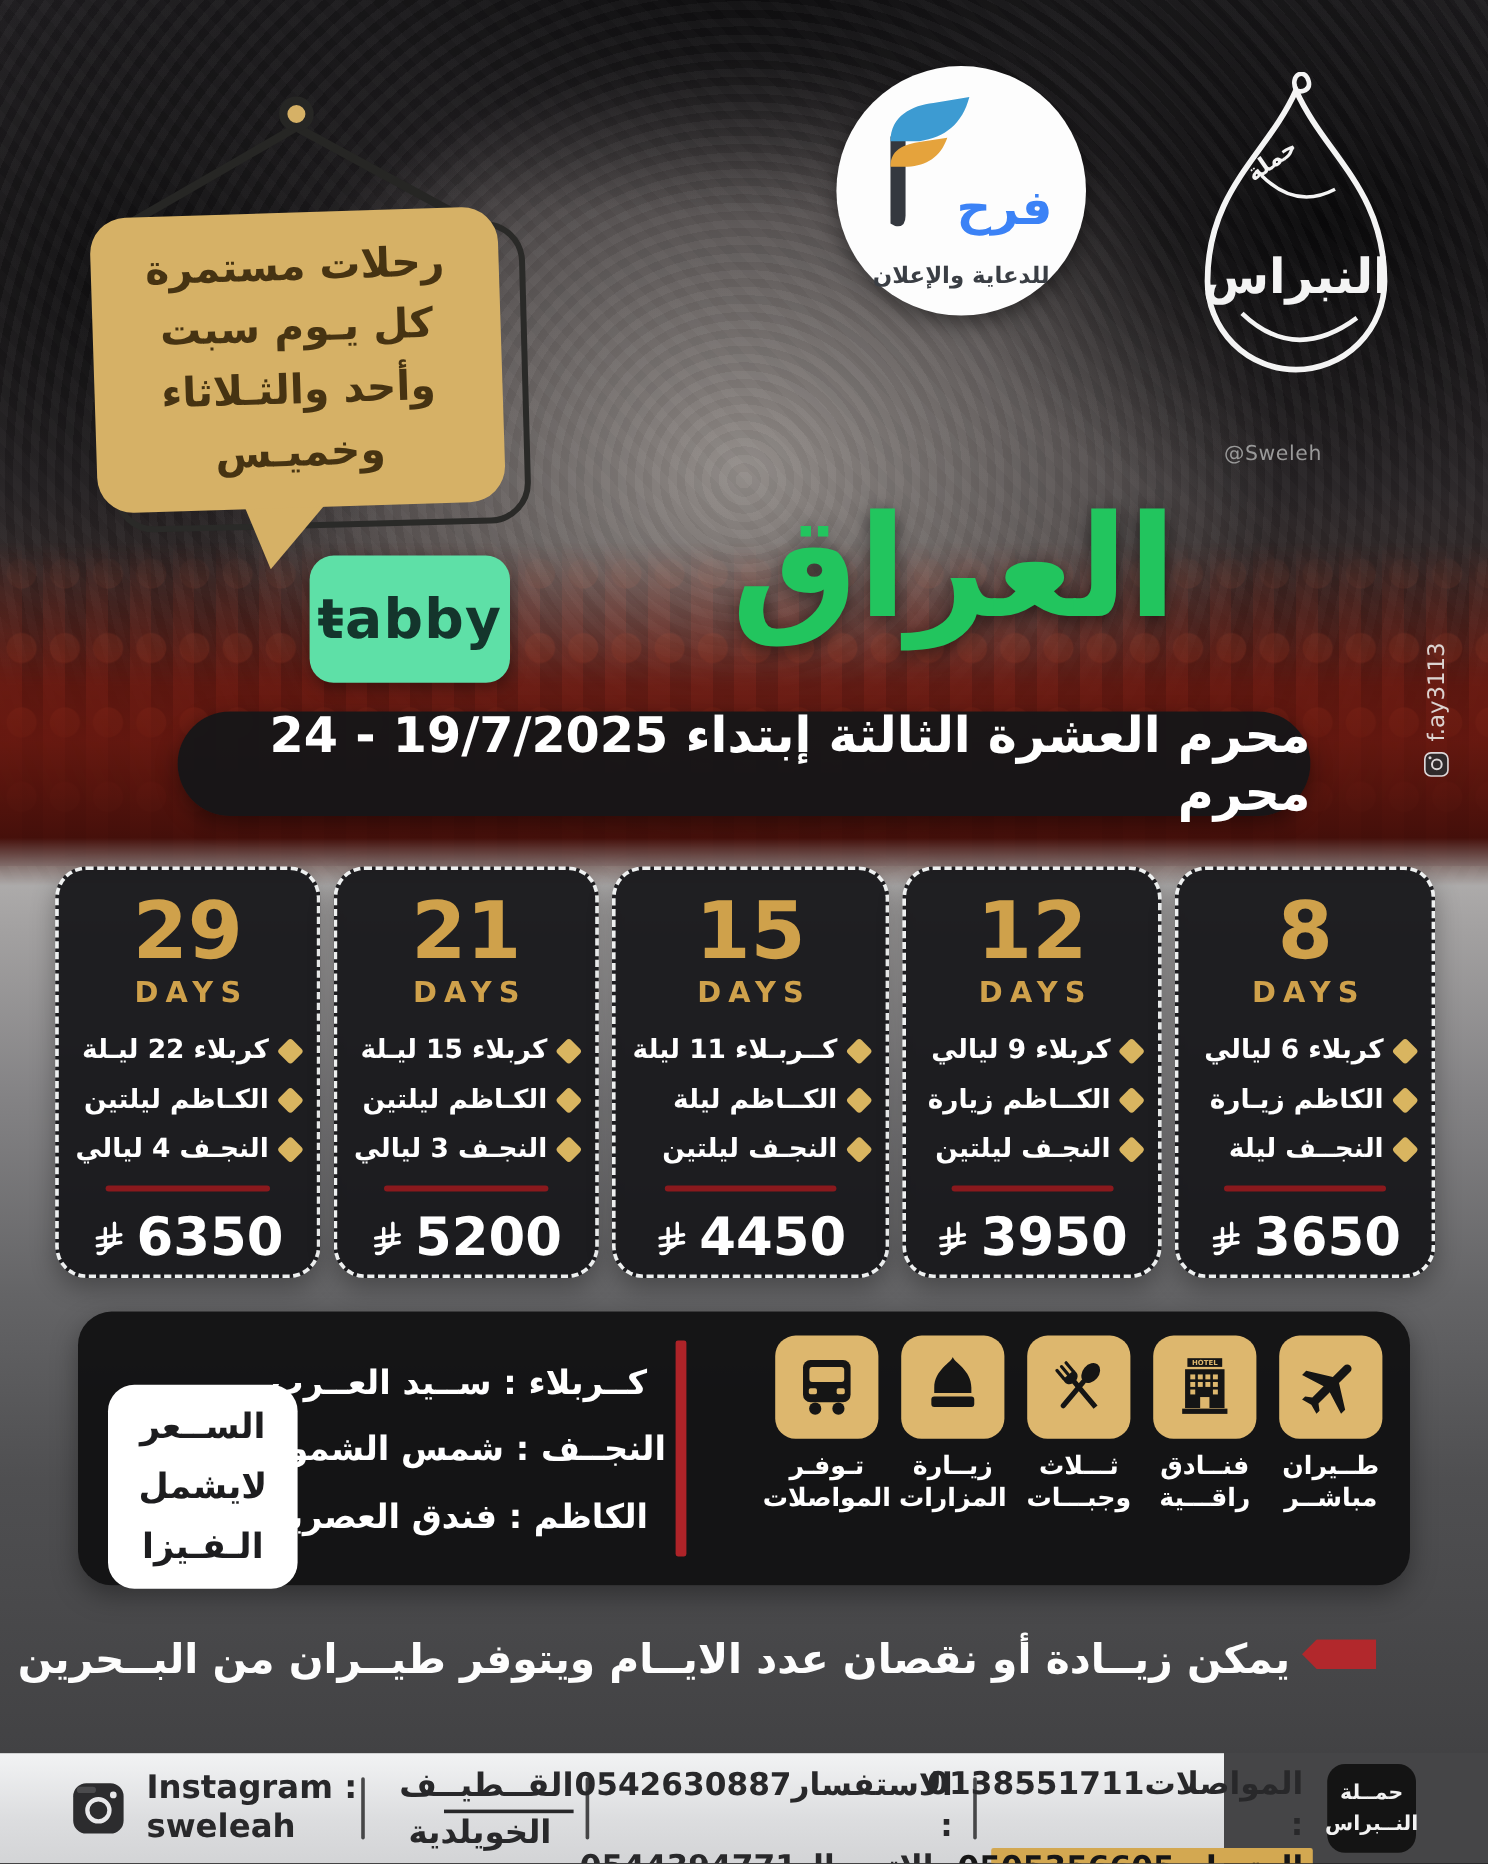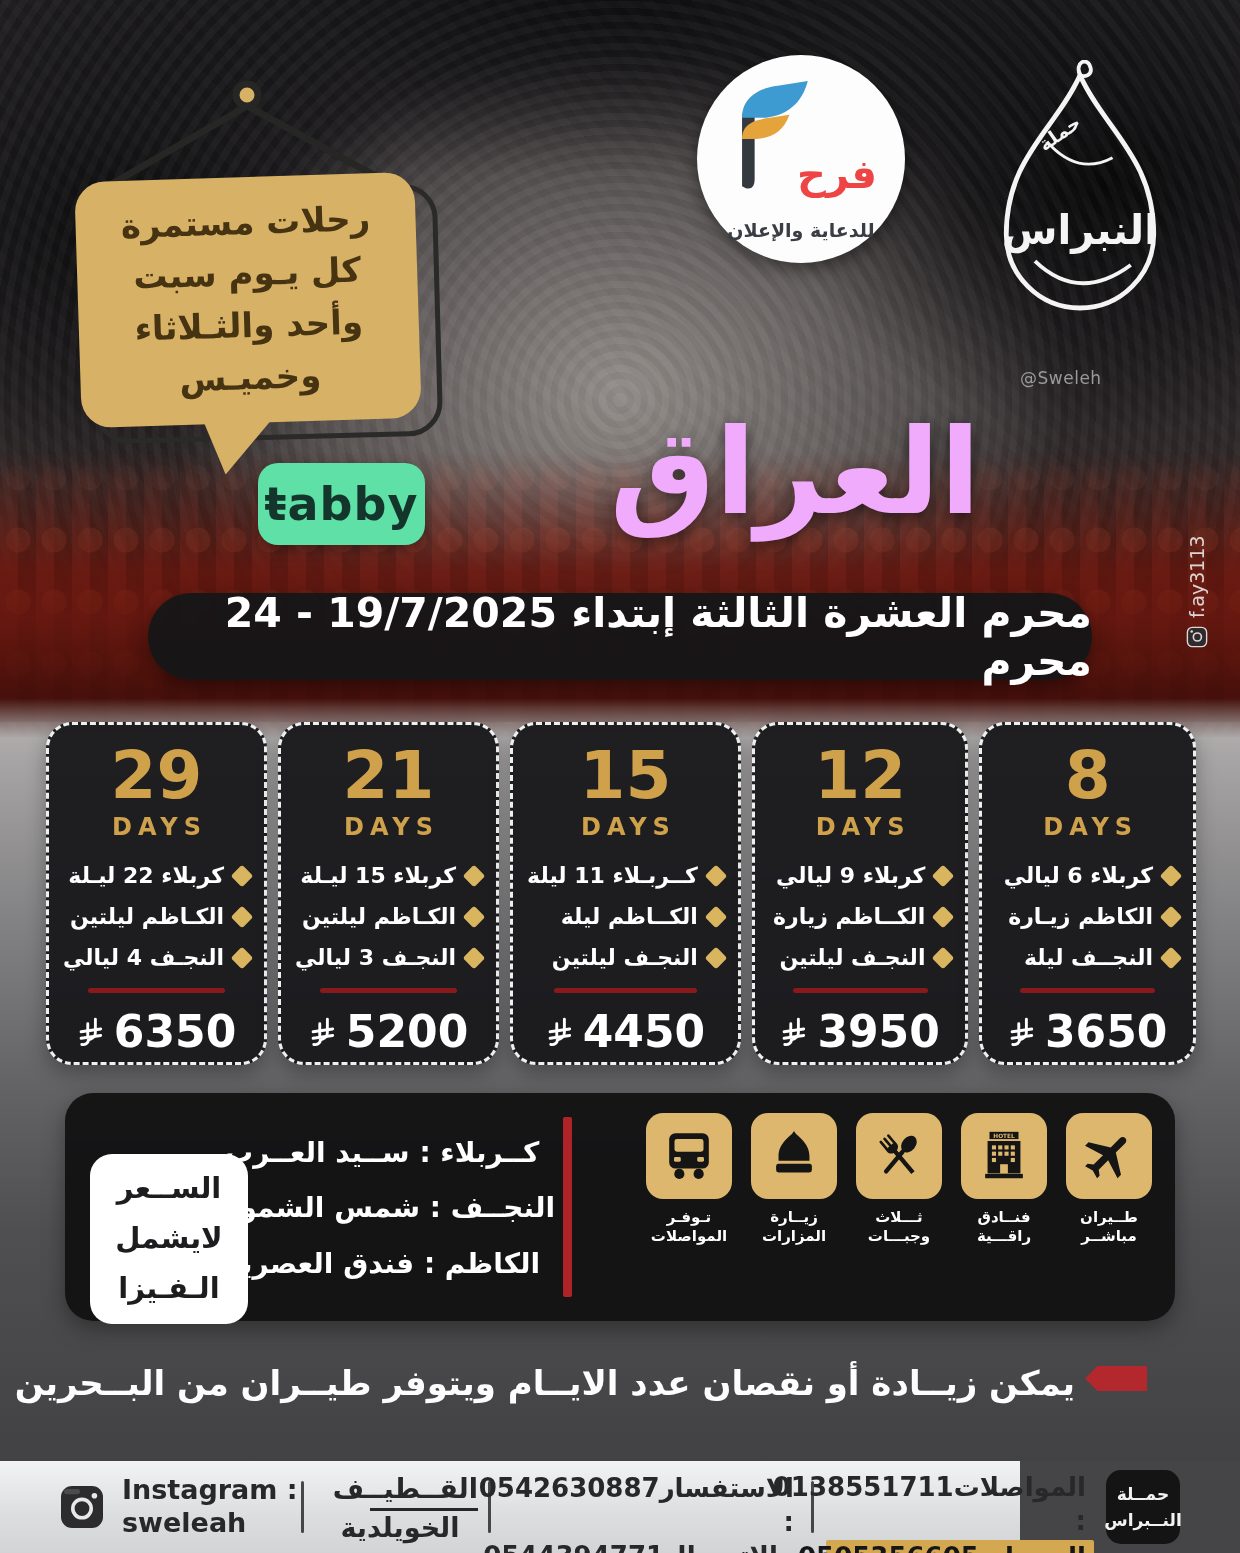--- a/index.html
+++ b/index.html
@@ -33,40 +33,40 @@
   .bubble-outline{position:absolute;left:92px;top:188px;width:338px;height:242px;
     border:5px solid #2a2a28;border-radius:34px;transform:rotate(-1.5deg);}
   .bubble{position:absolute;left:78px;top:177px;width:340px;height:246px;background:#d6b166;
     border-radius:30px;transform:rotate(-1.8deg);display:flex;align-items:center;justify-content:center;}
   .bubble-tail{position:absolute;left:188px;top:408px;width:96px;height:66px;background:#d6b166;
     clip-path:polygon(12% 0,100% 0,38% 100%);transform:rotate(-2deg);}
   .bubble-text{direction:rtl;text-align:center;color:#463312;font-weight:bold;
     font-size:34px;line-height:1.52;}
 
   
-  .tabby{position:absolute;left:258px;top:463px;width:167px;height:82px;background:#5ee0a7;
+  .tabby{position:absolute;left:258px;top:463px;width:167px;height:106px;background:#5ee0a7;
     border-radius:20px;display:flex;align-items:center;justify-content:center;
     box-shadow:0 4px 12px rgba(0,0,0,.35);}
   .tabby span{color:#14352c;font-weight:bold;font-size:46px;letter-spacing:1px;}
 
   .farah{position:absolute;left:697px;top:55px;width:208px;height:208px;border-radius:50%;
     background:#fdfdfd;box-shadow:0 6px 18px rgba(0,0,0,.45);}
   .farah svg{position:absolute;left:32px;top:24px;}
-  .farah .fname{position:absolute;right:28px;top:96px;color:#ef4444;font-weight:bold;font-size:40px;direction:rtl;}
+  .farah .fname{position:absolute;right:28px;top:96px;color:#3b82f6;font-weight:bold;font-size:40px;direction:rtl;}
   .farah .ftag{position:absolute;left:16px;right:16px;bottom:22px;color:#3a3e44;font-weight:bold;
     font-size:19px;text-align:center;direction:rtl;}
 
   .nebras{position:absolute;left:955px;top:60px;width:250px;height:316px;}
   .nebras-handle{position:absolute;left:1020px;top:368px;color:#9a9a9a;font-size:17px;letter-spacing:.5px;}
 
   .watermark{position:absolute;left:1186px;top:648px;transform:rotate(-90deg);transform-origin:0 0;
     display:flex;align-items:center;gap:8px;color:#e6e4e2;font-size:19px;opacity:.92;}
 
   
-  .title{position:absolute;left:565px;top:402px;width:460px;text-align:center;color:#f0abfc;
+  .title{position:absolute;left:565px;top:402px;width:460px;text-align:center;color:#22c55e;
     font-weight:bold;font-size:118px;line-height:1.2;direction:rtl;
     text-shadow:0 4px 16px rgba(0,0,0,.55);}
   .datebar{position:absolute;left:148px;top:593px;width:944px;height:87px;background:rgba(22,22,24,.96);
     border-radius:44px;display:flex;align-items:center;justify-content:center;
     box-shadow:0 6px 18px rgba(0,0,0,.45);}
   .datebar span{color:#fff;font-weight:bold;font-size:41px;direction:rtl;}
 
   
   .cards{position:absolute;left:46px;top:722px;width:1150px;display:flex;gap:11px;}
   .card{flex:1;height:343px;background:rgba(25,25,28,.96);border:3px dashed #eef0f0;border-radius:26px;
@@ -86,21 +86,21 @@
   .visa-box{position:absolute;left:25px;top:29px;width:158px;height:170px;background:#fff;border-radius:22px;
     display:flex;flex-direction:column;align-items:center;justify-content:center;direction:rtl;margin-top:32px;}
   .visa-box div{color:#1d1d1f;font-weight:bold;font-size:29px;line-height:1.72;}
   .hotels{position:absolute;left:160px;top:32px;width:330px;direction:rtl;text-align:left;}
   .hotels div{color:#fff;font-weight:bold;font-size:28px;line-height:1.98;white-space:nowrap;}
   .redbar{position:absolute;left:498px;top:24px;width:9px;height:180px;background:#ae2328;border-radius:2px;}
   .features{position:absolute;left:578px;top:20px;width:512px;display:flex;gap:9px;justify-content:space-between;}
   .feature{width:92px;display:flex;flex-direction:column;align-items:center;}
   .tile{width:86px;height:86px;background:#ddb76e;border-radius:17px;display:flex;align-items:center;justify-content:center;}
   .flabel{margin-top:9px;text-align:center;direction:rtl;}
-  .flabel div{color:#fff;font-weight:bold;font-size:15px;line-height:1.28;white-space:nowrap;}
+  .flabel div{color:#fff;font-weight:bold;font-size:21px;line-height:1.28;white-space:nowrap;}
 
   
   .note-text{position:absolute;left:215px;top:1363px;width:860px;direction:rtl;text-align:left;color:#fdfdfd;
     font-weight:bold;font-size:34px;white-space:nowrap;}
   .note-tag{position:absolute;left:1085px;top:1366px;width:62px;height:25px;background:#b2282c;
     clip-path:polygon(0 50%,20% 0,100% 0,100% 100%,20% 100%);}
 
   
   .footer{position:absolute;left:0;bottom:0;width:1020px;height:92px;
     background:linear-gradient(180deg,#f2f3f4 0%,#dcdddf 60%,#d3d4d6 100%);color:#28282a;}

